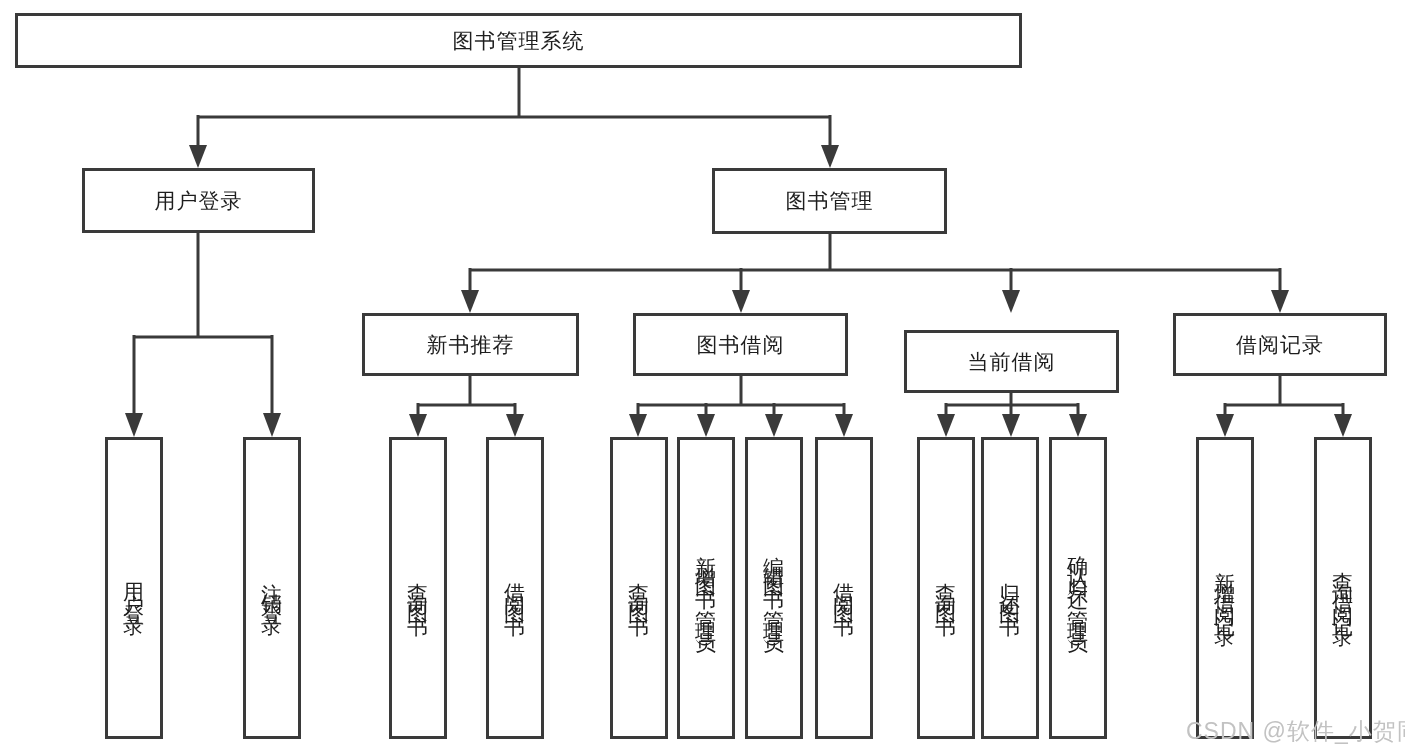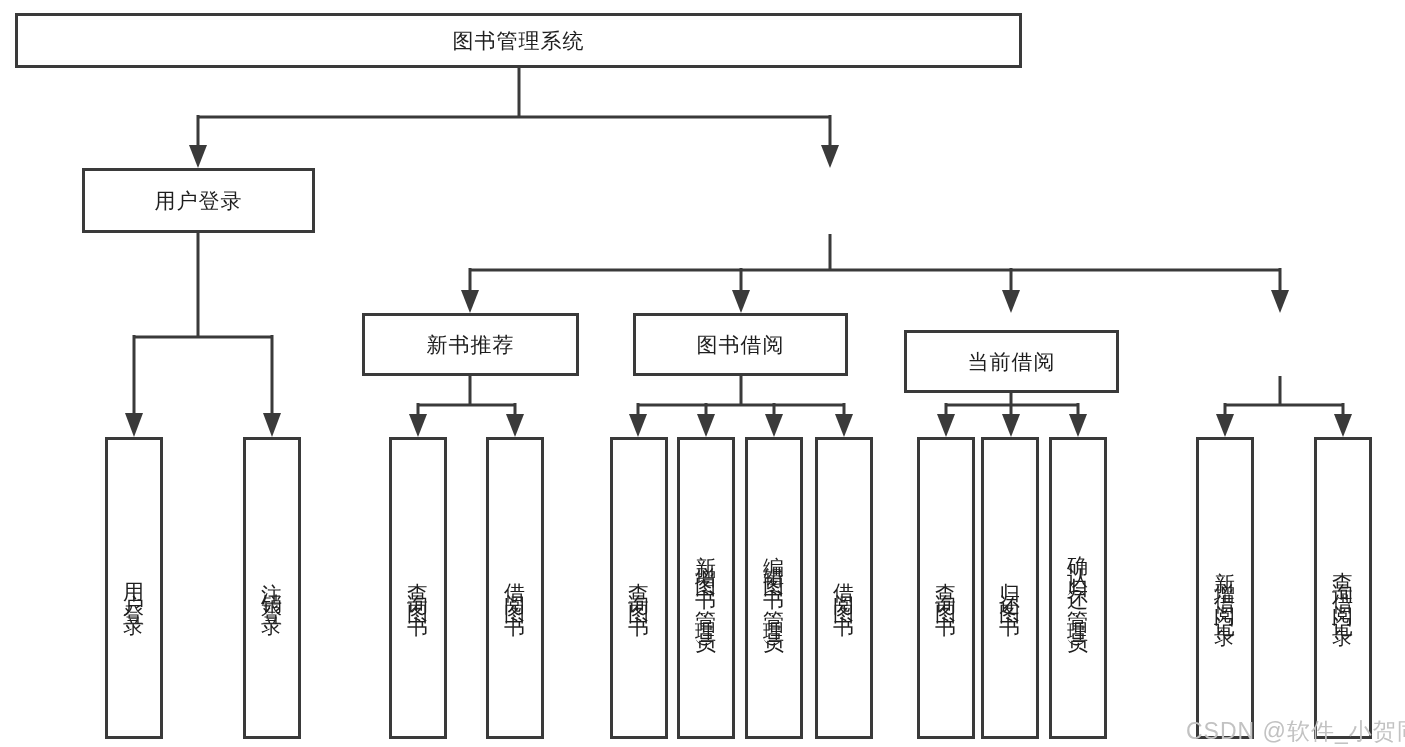--- a/index.html
+++ b/index.html
@@ -62,24 +62,26 @@
     <g>
       <path d="M1280,376 V405 M1225,405 H1343 M1225,403 V415 M1343,403 V415"></path>
       <polygon fill="#3a3a3a" stroke="none" points="1216,414 1234,414 1225,437"></polygon>
       <polygon fill="#3a3a3a" stroke="none" points="1334,414 1352,414 1343,437"></polygon>
     </g>
   </svg>
 
   <div class="node" style="left:15px;top:13px;width:1007px;height:55px;">图书管理系统</div>
 
   <div class="node" style="left:82px;top:168px;width:233px;height:65px;">用户登录</div>
+  <div class="node" style="left:712px;top:168px;width:235px;height:66px;">图书管理</div>
 
   <div class="node" style="left:362px;top:313px;width:217px;height:63px;">新书推荐</div>
   <div class="node" style="left:633px;top:313px;width:215px;height:63px;">图书借阅</div>
   <div class="node" style="left:904px;top:330px;width:215px;height:63px;">当前借阅</div>
+  <div class="node" style="left:1173px;top:313px;width:214px;height:63px;">借阅记录</div>
 
   <div class="leaf" style="left:105px;">
     <span class="vtext">用户登录</span>
   </div>
   <div class="leaf" style="left:243px;">
     <span class="vtext">注销登录</span>
   </div>
 
   <div class="leaf" style="left:389px;">
     <span class="vtext">查询图书</span>

